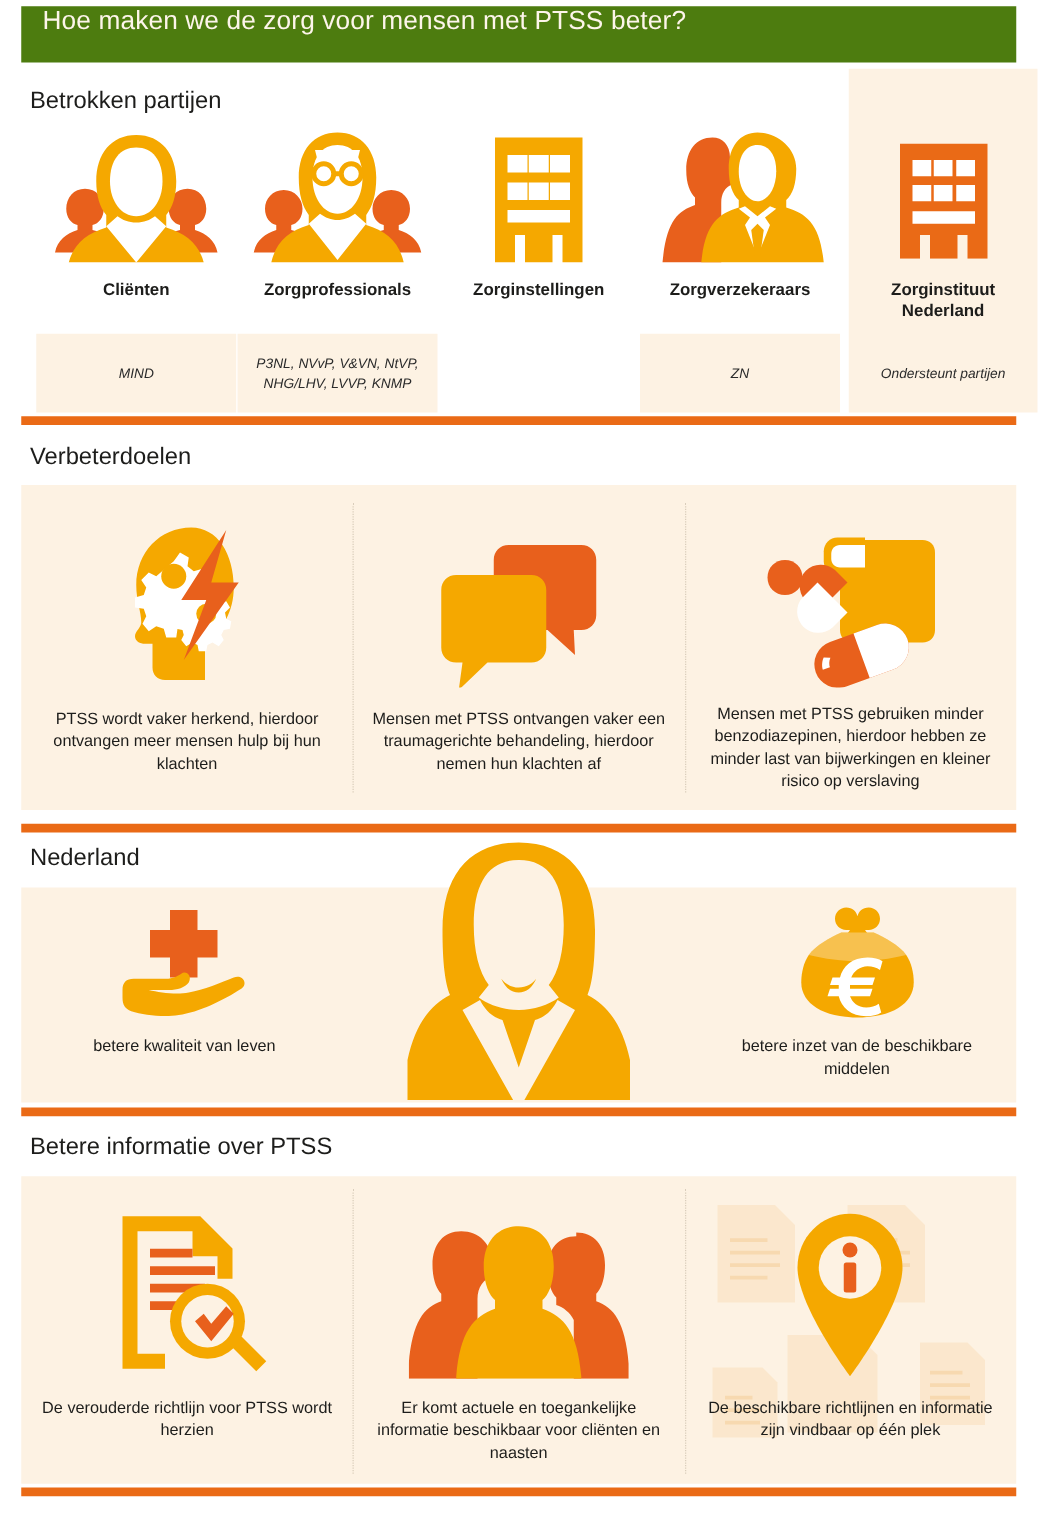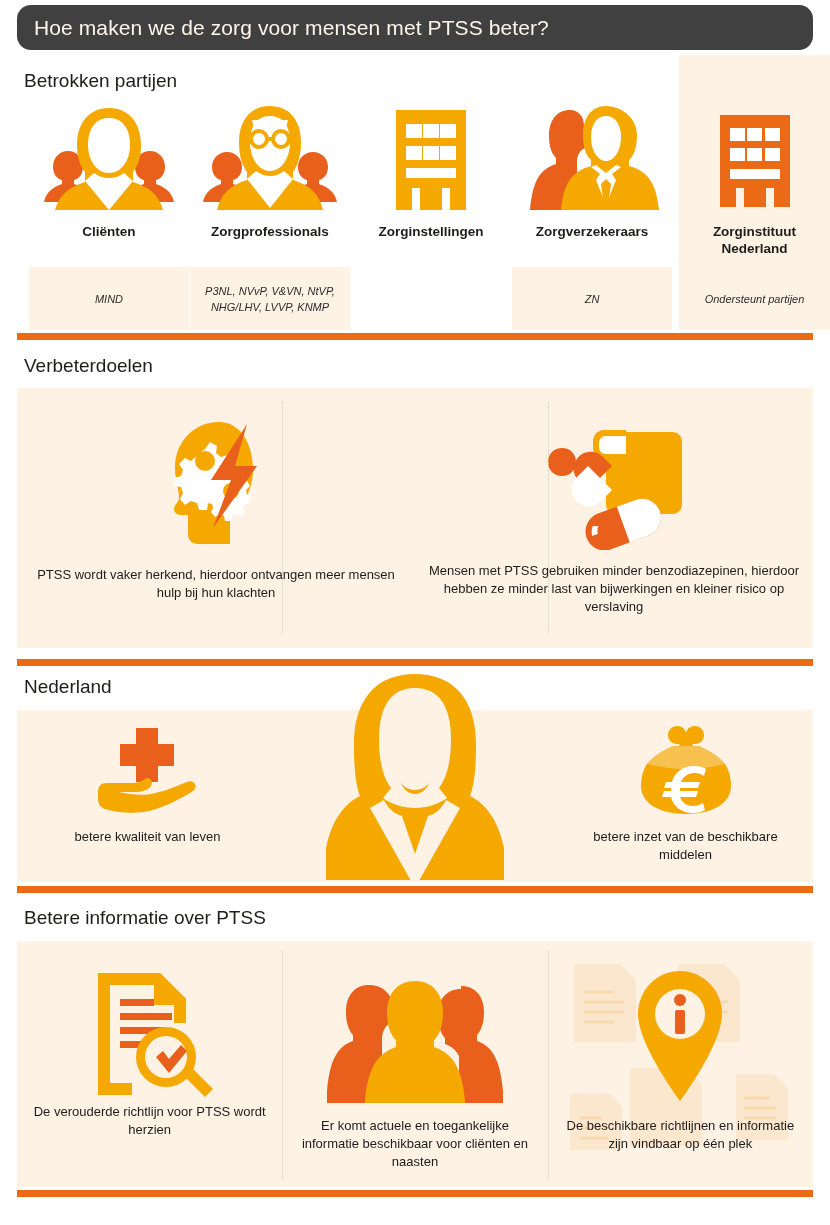--- a/index.html
+++ b/index.html
@@ -8,22 +8,22 @@
     background:#ffffff;
     font-family:"Liberation Sans", sans-serif;
     color:#1d1d1b;
     overflow:hidden;
   }
   .page{position:relative;width:830px;height:1225px;}
 
   
   .titlebar{
     position:absolute;left:17px;top:5px;width:796px;height:45px;
-    background:#404040;
-    display:flex;align-items:center;border-radius:14px;
+    background:#4d7c0f;
+    display:flex;align-items:flex-start;
   }
   .titlebar .t{
     color:#fdf5ea;font-size:21px;letter-spacing:.1px;
     padding-left:17px;font-weight:400;
   }
 
   
   .sec-h{
     position:absolute;left:24px;font-size:19px;color:#1d1d1b;font-weight:400;
   }
@@ -199,20 +199,29 @@
           <g fill="#f5a800">
             <circle cx="44" cy="43" r="10"></circle>
             <circle cx="70" cy="73" r="8"></circle>
           </g>
           <path fill="#e8601c" d="M86 6L50 62h20L52 110 96 48H74z"></path>
         </svg>
       </div>
       <div class="cap" style="margin-top:16px">PTSS wordt vaker herkend, hierdoor ontvangen meer mensen hulp bij hun klachten</div>
     </div>
 
+    <div class="tcell">
+      <div class="ico" style="height:148px;padding-top:14px">
+        <svg width="128" height="122" viewBox="0 0 128 122">
+          <path fill="#e8601c" d="M56 8h58c7 0 12 5 12 12v44c0 7-5 12-12 12h-6l1 20-22-20H56c-7 0-12-5-12-12V20c0-7 5-12 12-12z"></path>
+          <path fill="#f5a800" d="M14 32h60c7 0 12 5 12 12v46c0 7-5 12-12 12H39l-23 22 3-22h-5C7 102 2 97 2 90V44c0-7 5-12 12-12z"></path>
+        </svg>
+      </div>
+      <div class="cap" style="margin-top:16px">Mensen met PTSS ontvangen vaker een traumagerichte behandeling, hierdoor nemen hun klachten af</div>
+    </div>
 
     <div class="tcell">
       <div class="ico" style="height:148px;padding-top:14px">
         <svg width="140" height="124" viewBox="0 0 140 124">
           <path fill="#f5a800" d="M72 6h56c6 0 10 4 10 10v62c0 6-4 10-10 10H72c-6 0-10-4-10-10V16c0-6 4-10 10-10z"></path>
           <path fill="#ffffff" d="M66 6h12c-5 0-8 4-8 9v4c0 5 3 9 8 9H66c-5 0-9-4-9-9v-4c0-5 4-9 9-9z"></path>
           <path fill="#f5a800" d="M60 4h22v30H60c-6 0-11-5-11-11v-8c0-6 5-11 11-11z"></path>
           <path fill="#ffffff" d="M62 10h20v18H62c-4 0-7-3-7-7v-4c0-4 3-7 7-7z"></path>
           <g>
             <path fill="#e8601c" d="M4 36c0-8 6-14 14-14s14 6 14 14-6 14-14 14S4 44 4 36z"></path>
@@ -304,21 +313,21 @@
             <rect x="34" y="44" width="52" height="7"></rect>
             <rect x="34" y="58" width="44" height="7"></rect>
             <rect x="34" y="72" width="22" height="7"></rect>
           </g>
           <circle cx="80" cy="88" r="30" fill="#f5a800"></circle>
           <circle cx="80" cy="88" r="21" fill="#fdf2e3"></circle>
           <path fill="#e8601c" d="M70 88l7-6 6 8 12-14 6 6-18 22z"></path>
           <path fill="#f5a800" d="M99 108l8-8 20 20-8 8z"></path>
         </svg>
       </div>
-      <div class="cap" style="">De verouderde richtlijn voor PTSS wordt herzien</div>
+      <div class="cap" style="margin-top:14px">De verouderde richtlijn voor PTSS wordt herzien</div>
     </div>
 
     <div class="tcell">
       <div class="ico" style="height:152px;padding-top:10px">
         <svg width="176" height="124" viewBox="0 0 176 124">
           <path fill="#e8601c" d="M42 6C28 6 19 16 19 33c0 11 3 19 7 23v6C12 67 3 78 0 112v12h55V60c0-9 5-16 12-18V33C67 16 56 6 42 6z"></path>
           <path fill="#e8601c" d="M134 10c-14 0-23 10-23 26 0 11 3 19 7 23v6c6 2 11 6 14 12v47h44v-12c-3-34-12-45-26-50v-6c4-4 7-12 7-23 0-16-9-26-23-26z"></path>
           <path fill="#f5a800" d="M88 2C71 2 60 14 60 34c0 13 4 23 9 27v7c-17 6-28 18-31 54v2h100v-2c-3-36-14-48-31-54v-7c5-4 9-14 9-27C116 14 105 2 88 2z"></path>
         </svg>
       </div>

